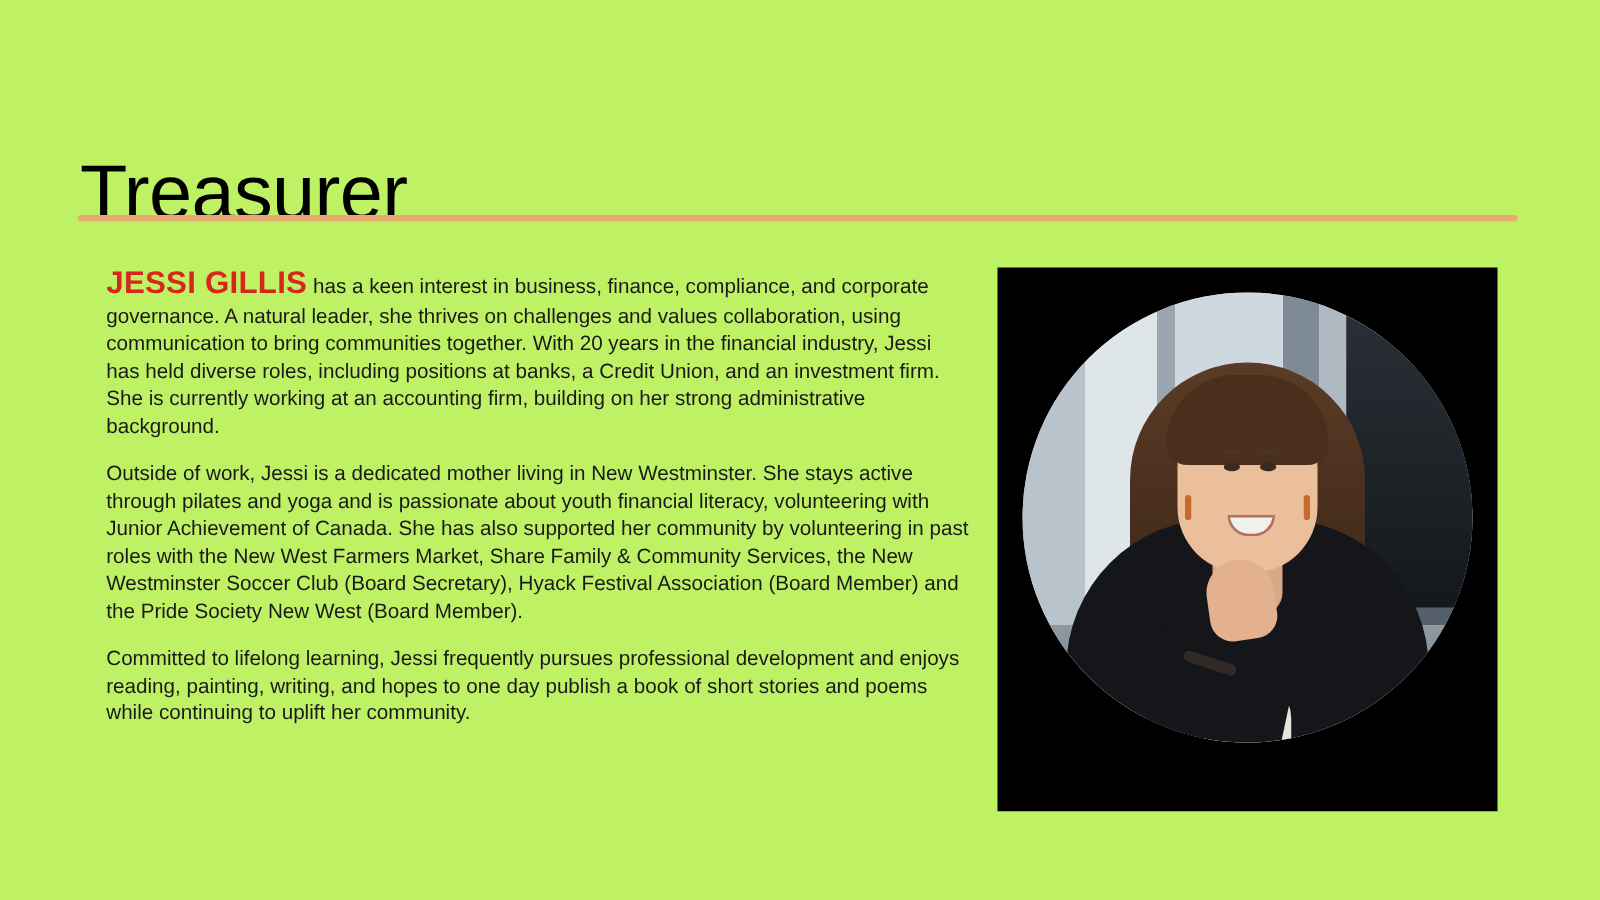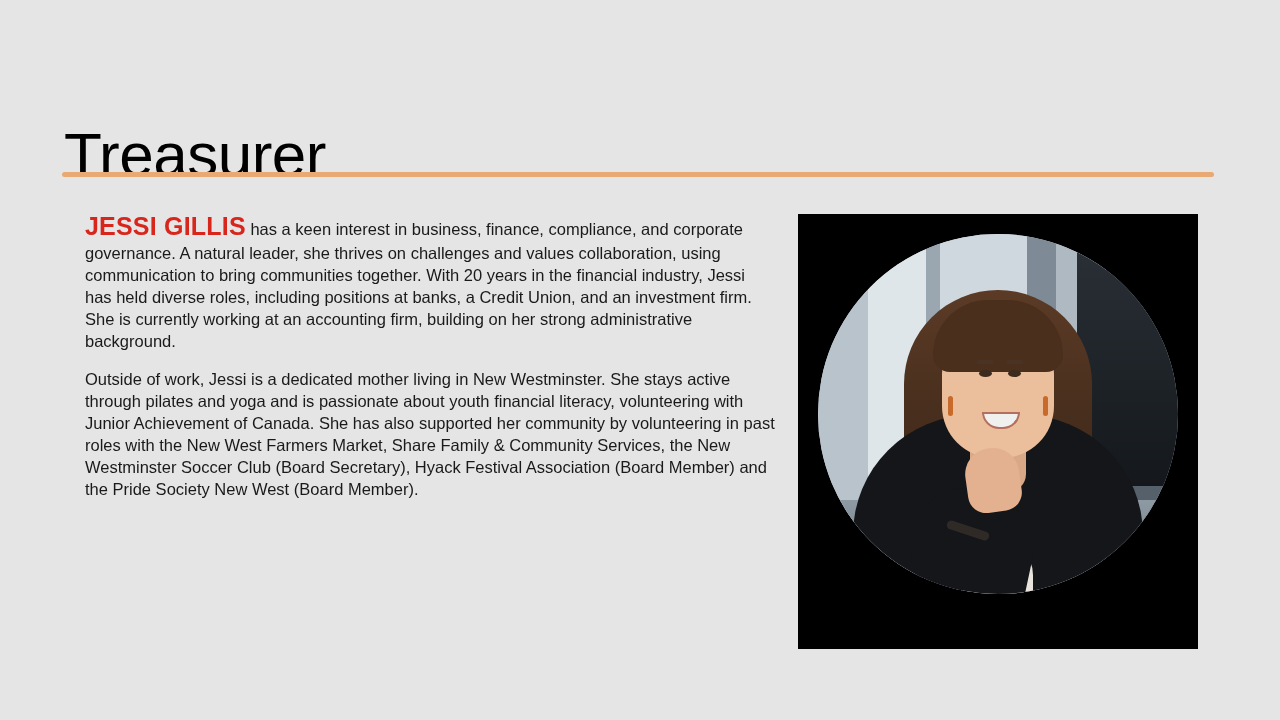--- a/index.html
+++ b/index.html
@@ -10,21 +10,21 @@
     width: 1280px;
     height: 720px;
     background: #ffffff;
     font-family: "Liberation Sans", sans-serif;
     overflow: hidden;
   }
   .slide {
     position: relative;
     width: 1280px;
     height: 720px;
-    background: #e5e5e5;
+    background: #bef264;
     text-decoration: underline;
   }
   .slide-title {
     position: absolute;
     left: 64px;
     top: 82px;
     font-size: 62px;
     font-weight: normal;
     color: #000000;
     letter-spacing: -0.5px;
@@ -247,20 +247,21 @@
 <body>
 
 <div class="slide">
 
   <h1 class="slide-title">Treasurer</h1>
   <div class="title-rule"></div>
 
   <div class="body-col">
     <p class="para"><span class="lead-name">JESSI GILLIS</span> <span>has a keen interest in business, finance, compliance, and corporate governance. A natural leader, she thrives on challenges and values collaboration, using communication to bring communities together. With 20 years in the financial industry, Jessi has held diverse roles, including positions at banks, a Credit Union, and an investment firm. She is currently working at an accounting firm, building on her strong administrative background.</span></p>
     <p class="para">Outside of work, Jessi is a dedicated mother living in New Westminster. She stays active through pilates and yoga and is passionate about youth financial literacy, volunteering with Junior Achievement of Canada. She has also supported her community by volunteering in past roles with the New West Farmers Market, Share Family &amp; Community Services, the New Westminster Soccer Club (Board Secretary), Hyack Festival Association (Board Member) and the Pride Society New West (Board Member).</p>
+    <p class="para">Committed to lifelong learning, Jessi frequently pursues professional development and enjoys reading, painting, writing, and hopes to one day publish a book of short stories and poems while continuing to uplift her community.</p>
   </div>
 
   <div class="photo-frame">
     <div class="photo-circle">
       <div class="bg-wall"></div>
       <div class="bg-darkpanel"></div>
       <div class="bg-floor"></div>
       <div class="subj-hair-back"></div>
       <div class="subj-body">
         <div class="subj-shirt"></div>

